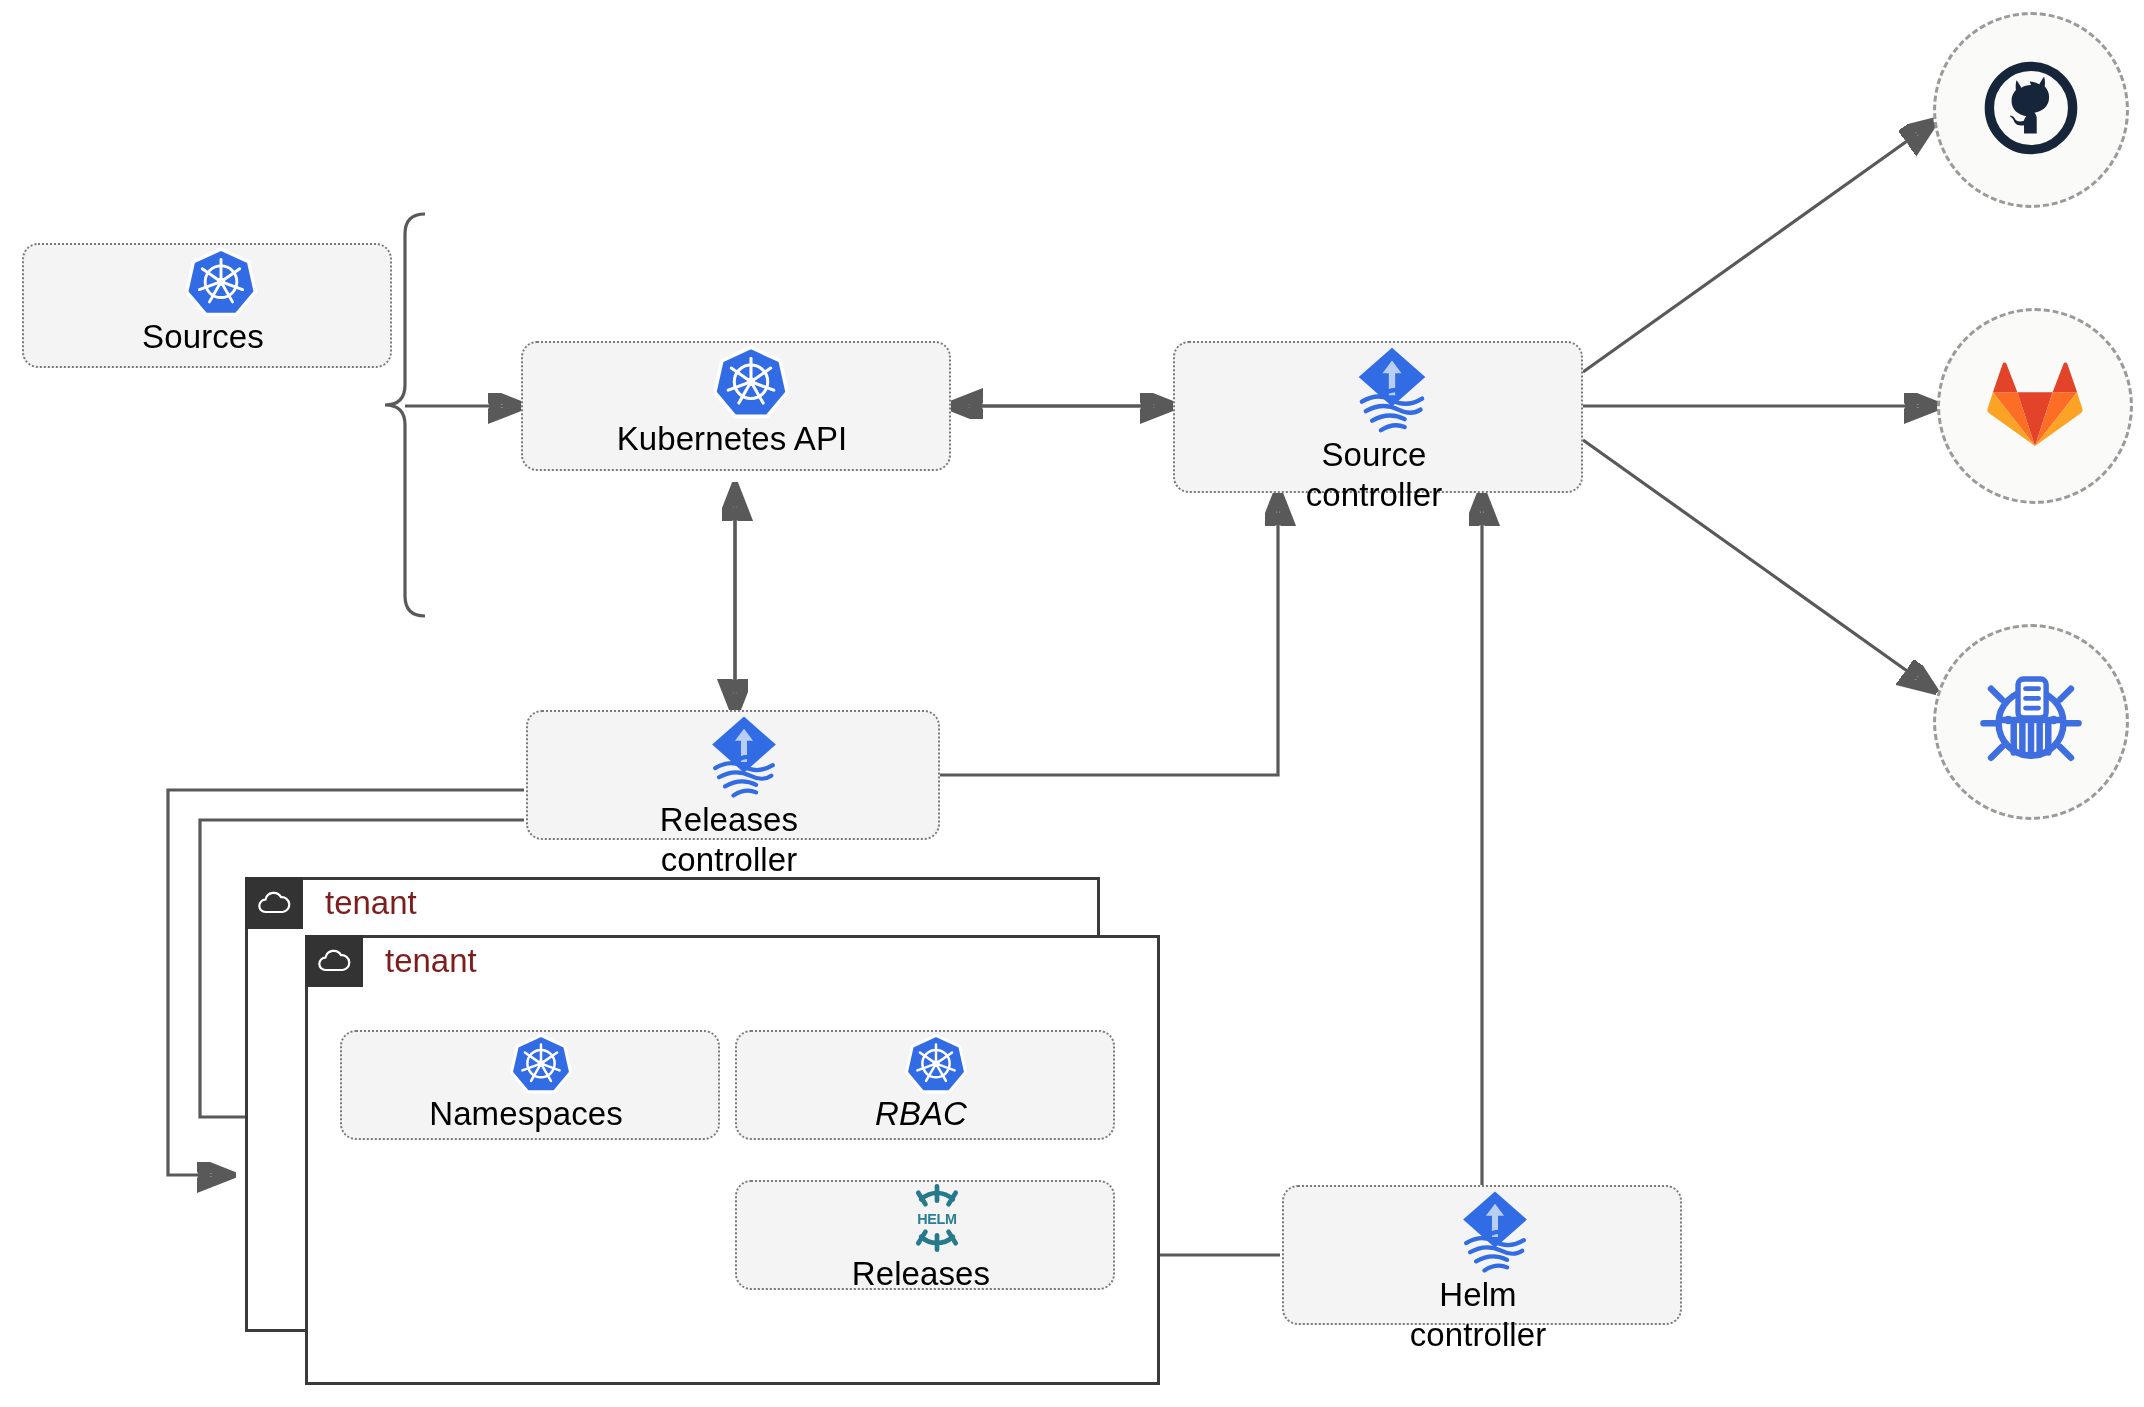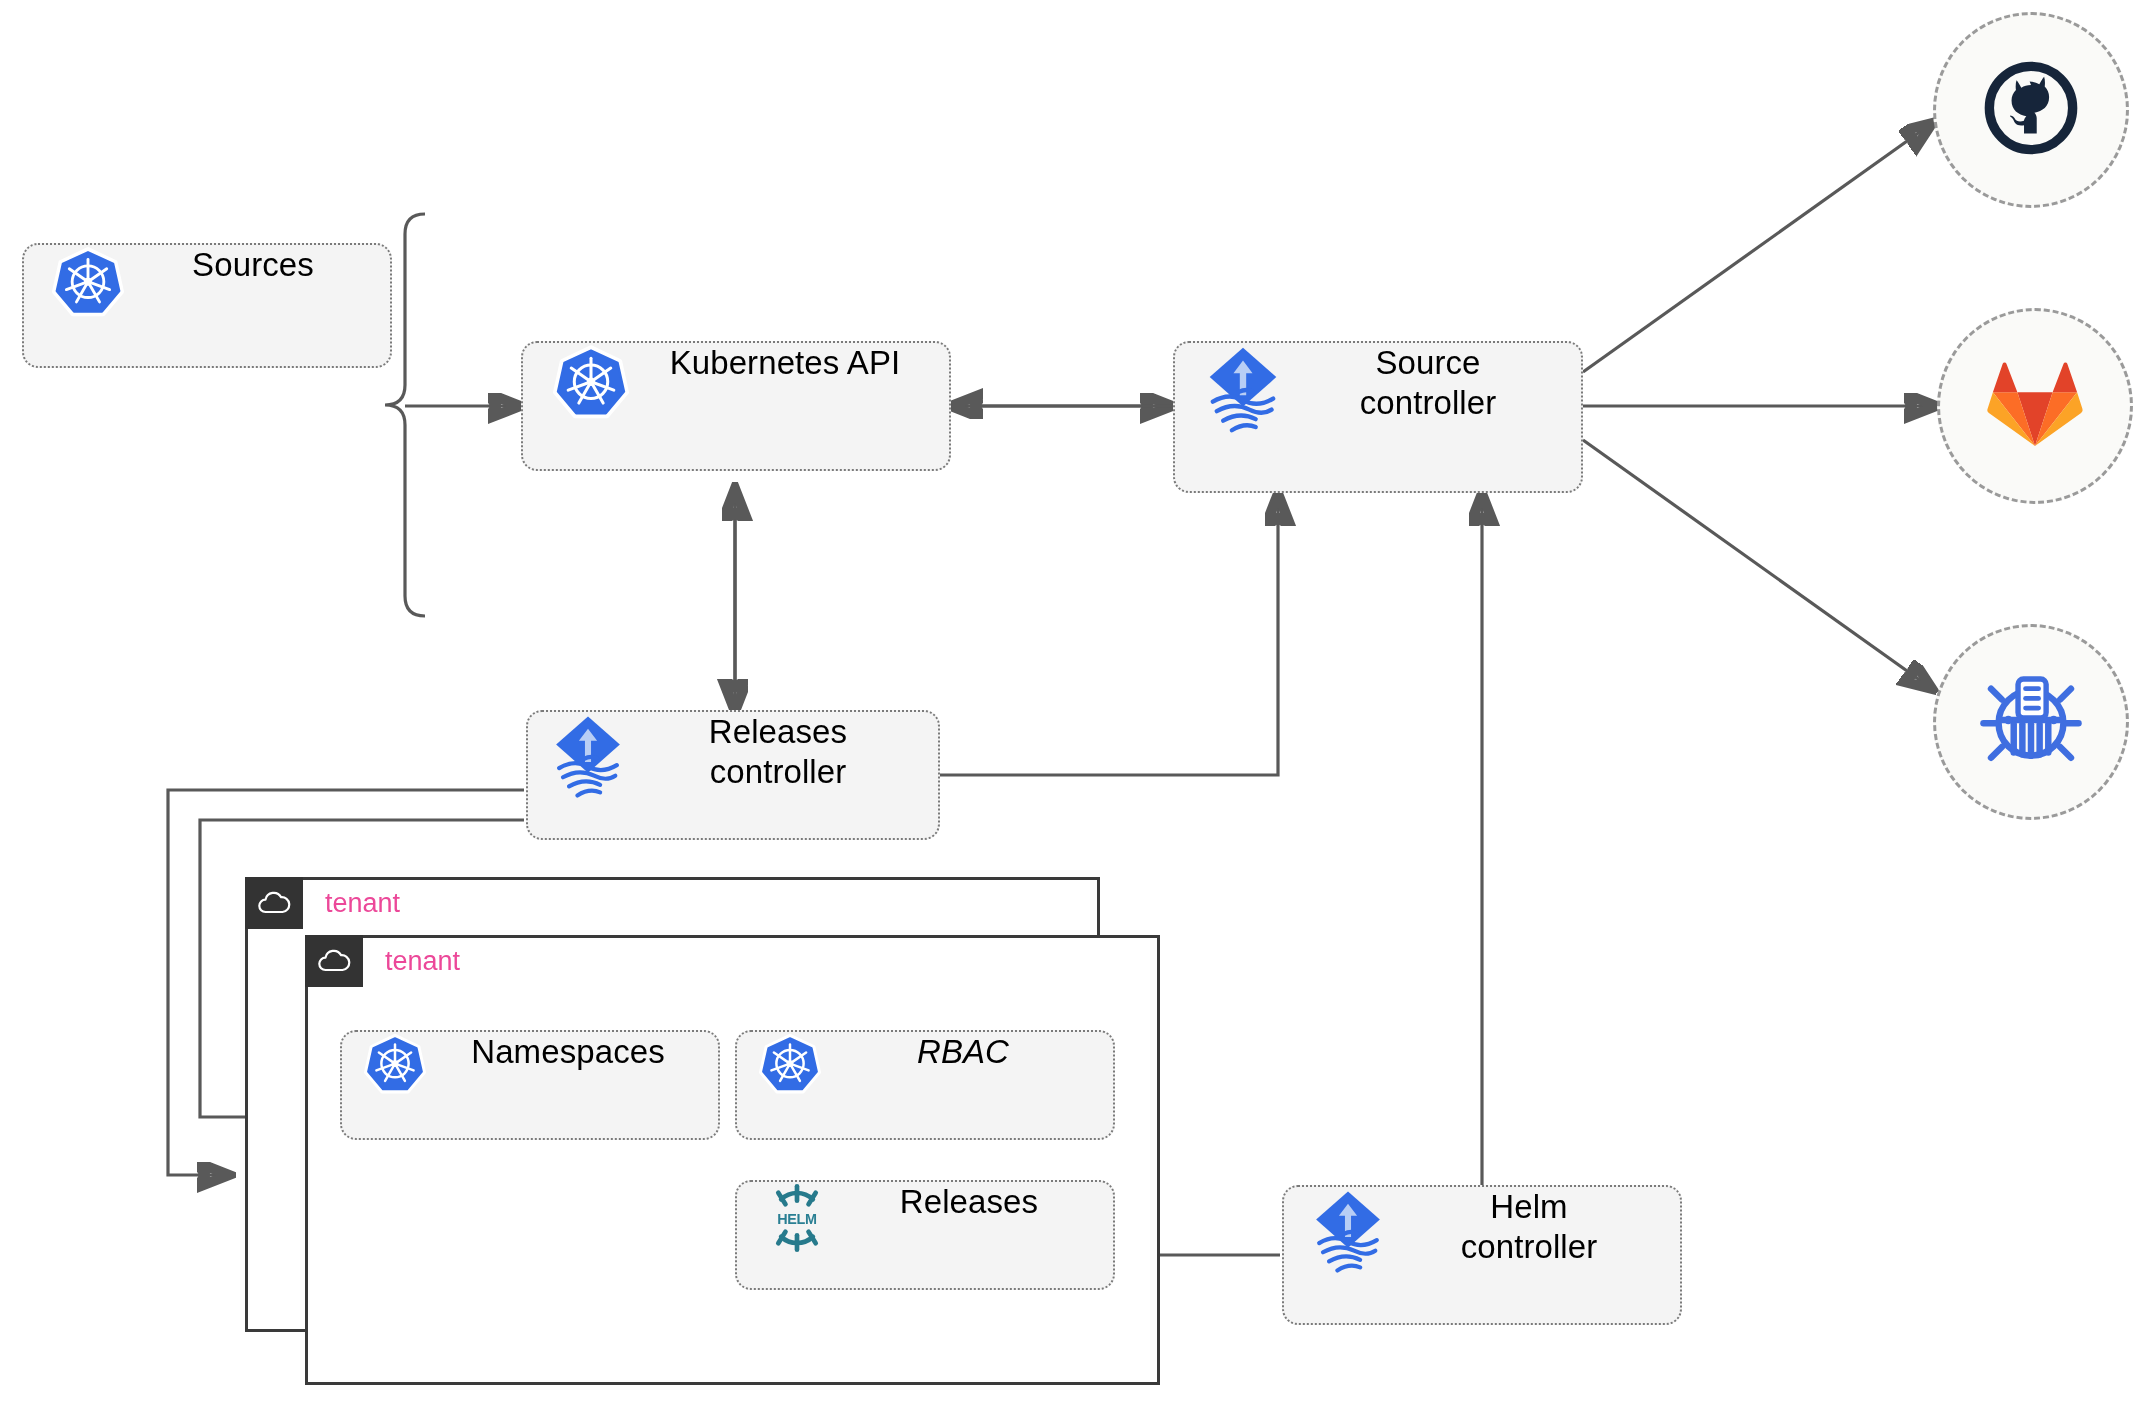--- a/index.html
+++ b/index.html
@@ -7,22 +7,23 @@
   body{font-family:"Liberation Sans","DejaVu Sans",sans-serif;}
   #canvas{position:relative;width:2144px;height:1407px;background:#ffffff;overflow:hidden;}
 
   
   .node{
     position:absolute;
     background:#f4f4f4;
     border:2px dotted #7a7a7a;
     border-radius:16px;
     display:flex;
-    align-items:flex-start;
+    align-items:center;
     box-sizing:border-box;
+    flex-direction:column;
   }
   .node .ico{flex:0 0 auto;display:flex;align-items:center;justify-content:center;}
   .node .lbl{
     flex:1 1 auto;text-align:center;color:#000;
     font-size:33px;line-height:1.22;letter-spacing:.1px;
     white-space:pre-line;
     padding-right:8px;
   }
 
   
@@ -47,21 +48,21 @@
     top:-3px;left:-3px;
     height:52px;
     display:flex;align-items:center;
     background:transparent;
   }
   .tenant-badge{
     width:58px;height:52px;background:#333333;
     display:flex;align-items:center;justify-content:center;
   }
   .tenant-name{
-    padding-left:22px;color:#ec4899;font-size:27px;
+    padding-left:22px;color:#7f1d1d;font-size:33px;
   }
 
   
   #wires{position:absolute;left:0;top:0;width:2144px;height:1407px;pointer-events:none;}
   #wires line,#wires path,#wires polyline{fill:none;stroke:#595959;stroke-width:3.2;}
 
   .helm-word{
     font-family:"Liberation Sans","DejaVu Sans",sans-serif;
     font-weight:bold;font-size:20px;fill:#2a7f93;letter-spacing:-0.5px;
   }

